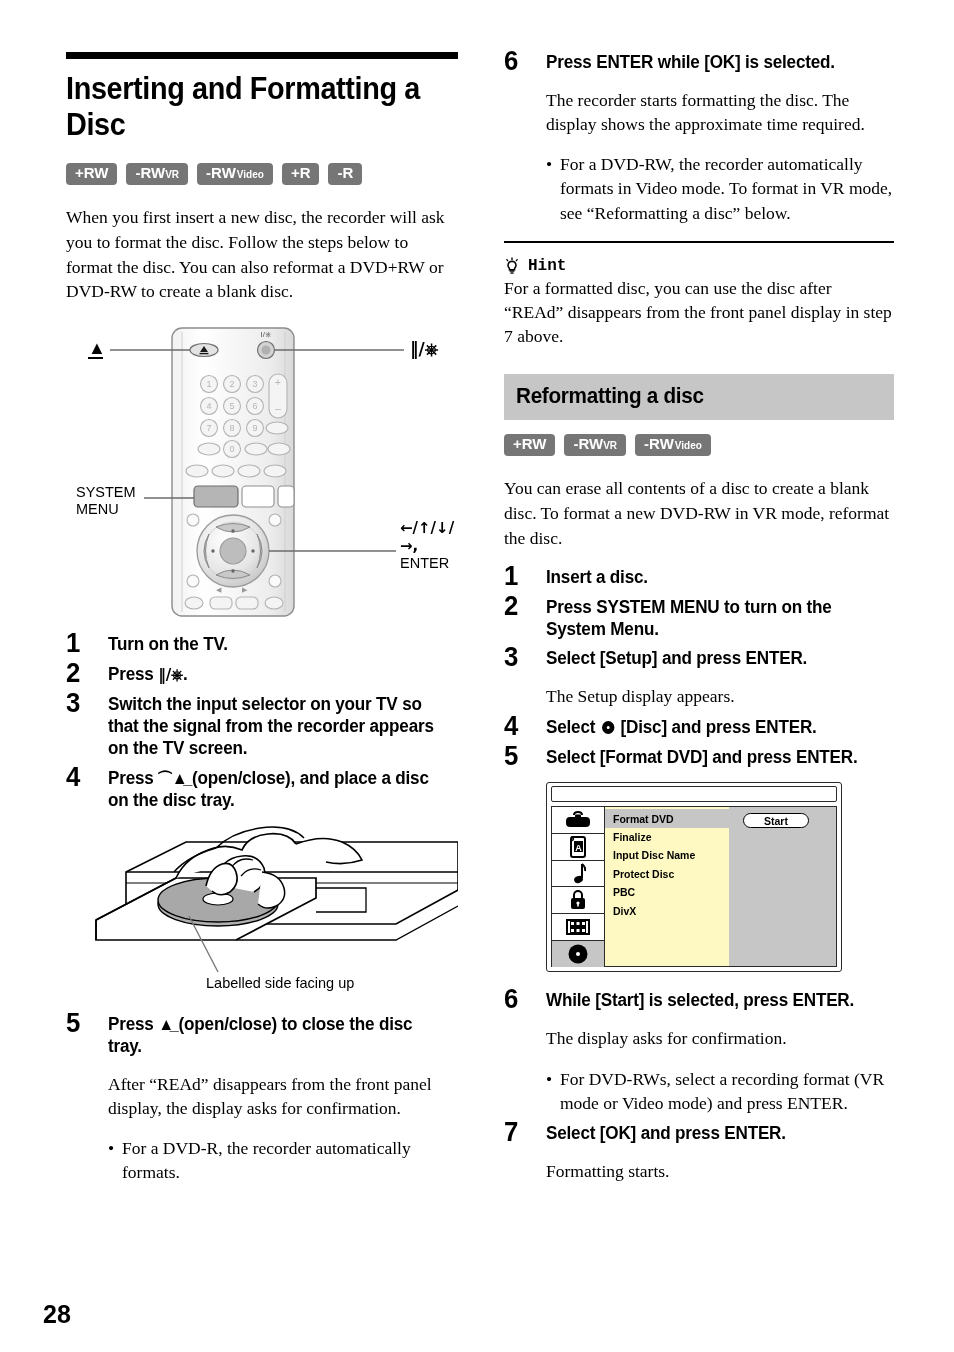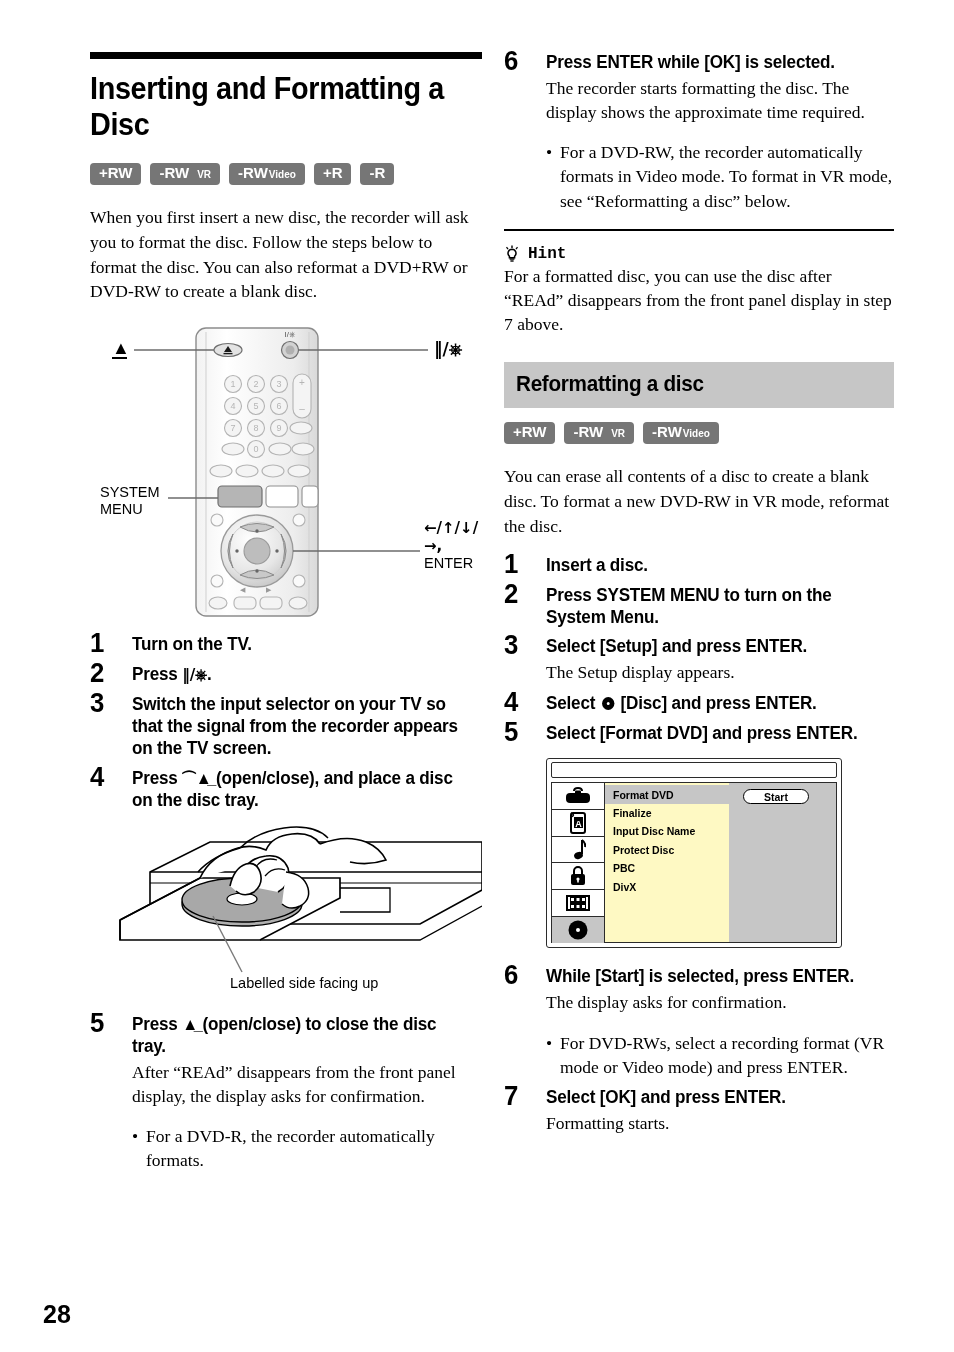--- a/index.html
+++ b/index.html
@@ -12,21 +12,21 @@
     height: 1352px;
     position: relative;
     font-family: "Liberation Serif", serif;
     color: #000000;
     overflow: hidden;
   }
 
   .page { position: absolute; inset: 0; }
 
   
-  .col-left  { position: absolute; left: 90px;  top: 52px; width: 392px; }
+  .col-left  { position: absolute; left: 66px;  top: 52px; width: 392px; }
   .col-right { position: absolute; left: 504px; top: 52px; width: 390px; }
 
   
   .rule-top {
     height: 7px;
     background: #000;
     margin-bottom: 12px;
   }
   h1.chapter-title {
     font-family: "Liberation Sans", sans-serif;
@@ -53,21 +53,21 @@
     padding: 2px 9px 3px 9px;
     font-size: 15px;
     line-height: 1;
     height: 17px;
     box-sizing: content-box;
     white-space: nowrap;
   }
   .badge .sub {
     font-size: 10px;
     font-weight: bold;
-    margin-left: 8px;
+    margin-left: 0;
     position: relative;
     top: 0px;
   }
   .badge .subsm {
     font-size: 10px;
     font-weight: bold;
     margin-left: 1px;
   }
 
   
@@ -96,21 +96,21 @@
     font-size: 18px;
     line-height: 1.22;
     letter-spacing: -0.2px;
     transform: scaleX(0.95);
     transform-origin: left top;
   }
   .step .desc {
     font-family: "Liberation Serif", serif;
     font-size: 17.5px;
     line-height: 1.38;
-    margin-top: 2px;
+    margin-top: 14px;
   }
   .step .bullets { margin-top: 16px; }
   .step .bullet {
     font-family: "Liberation Serif", serif;
     font-size: 17.5px;
     line-height: 1.38;
     padding-left: 14px;
     position: relative;
   }
   .step .bullet:before {

